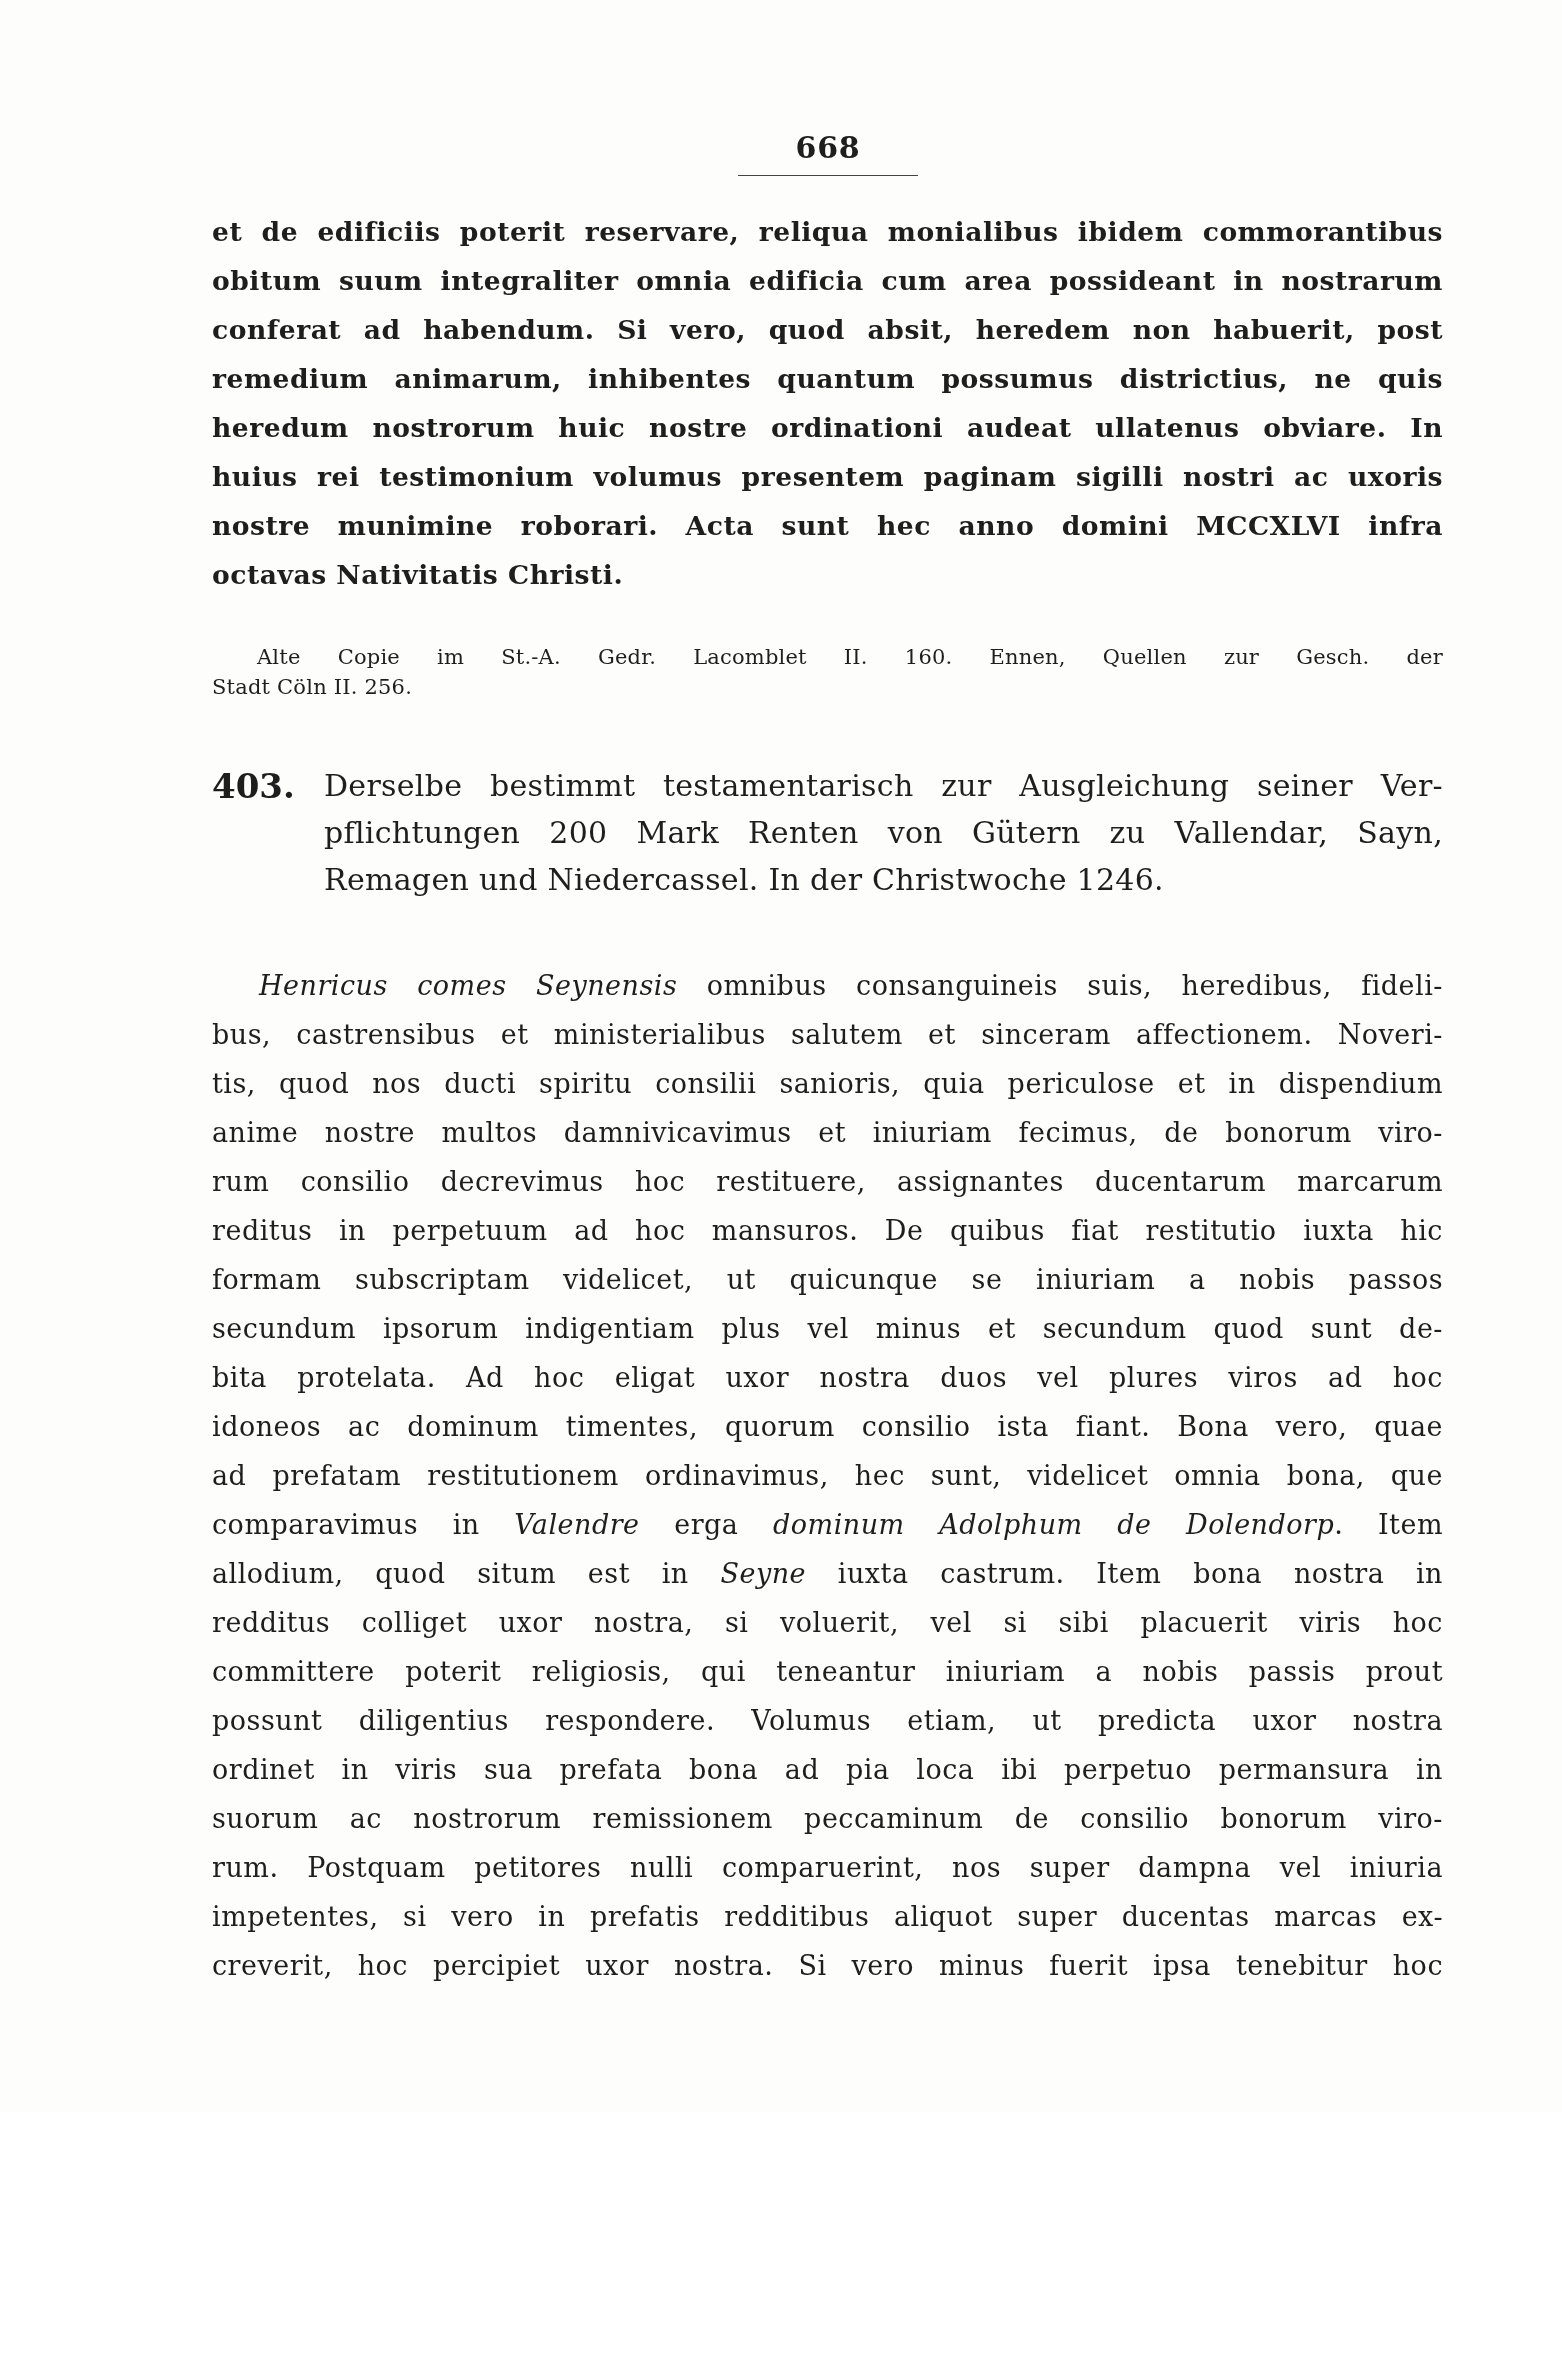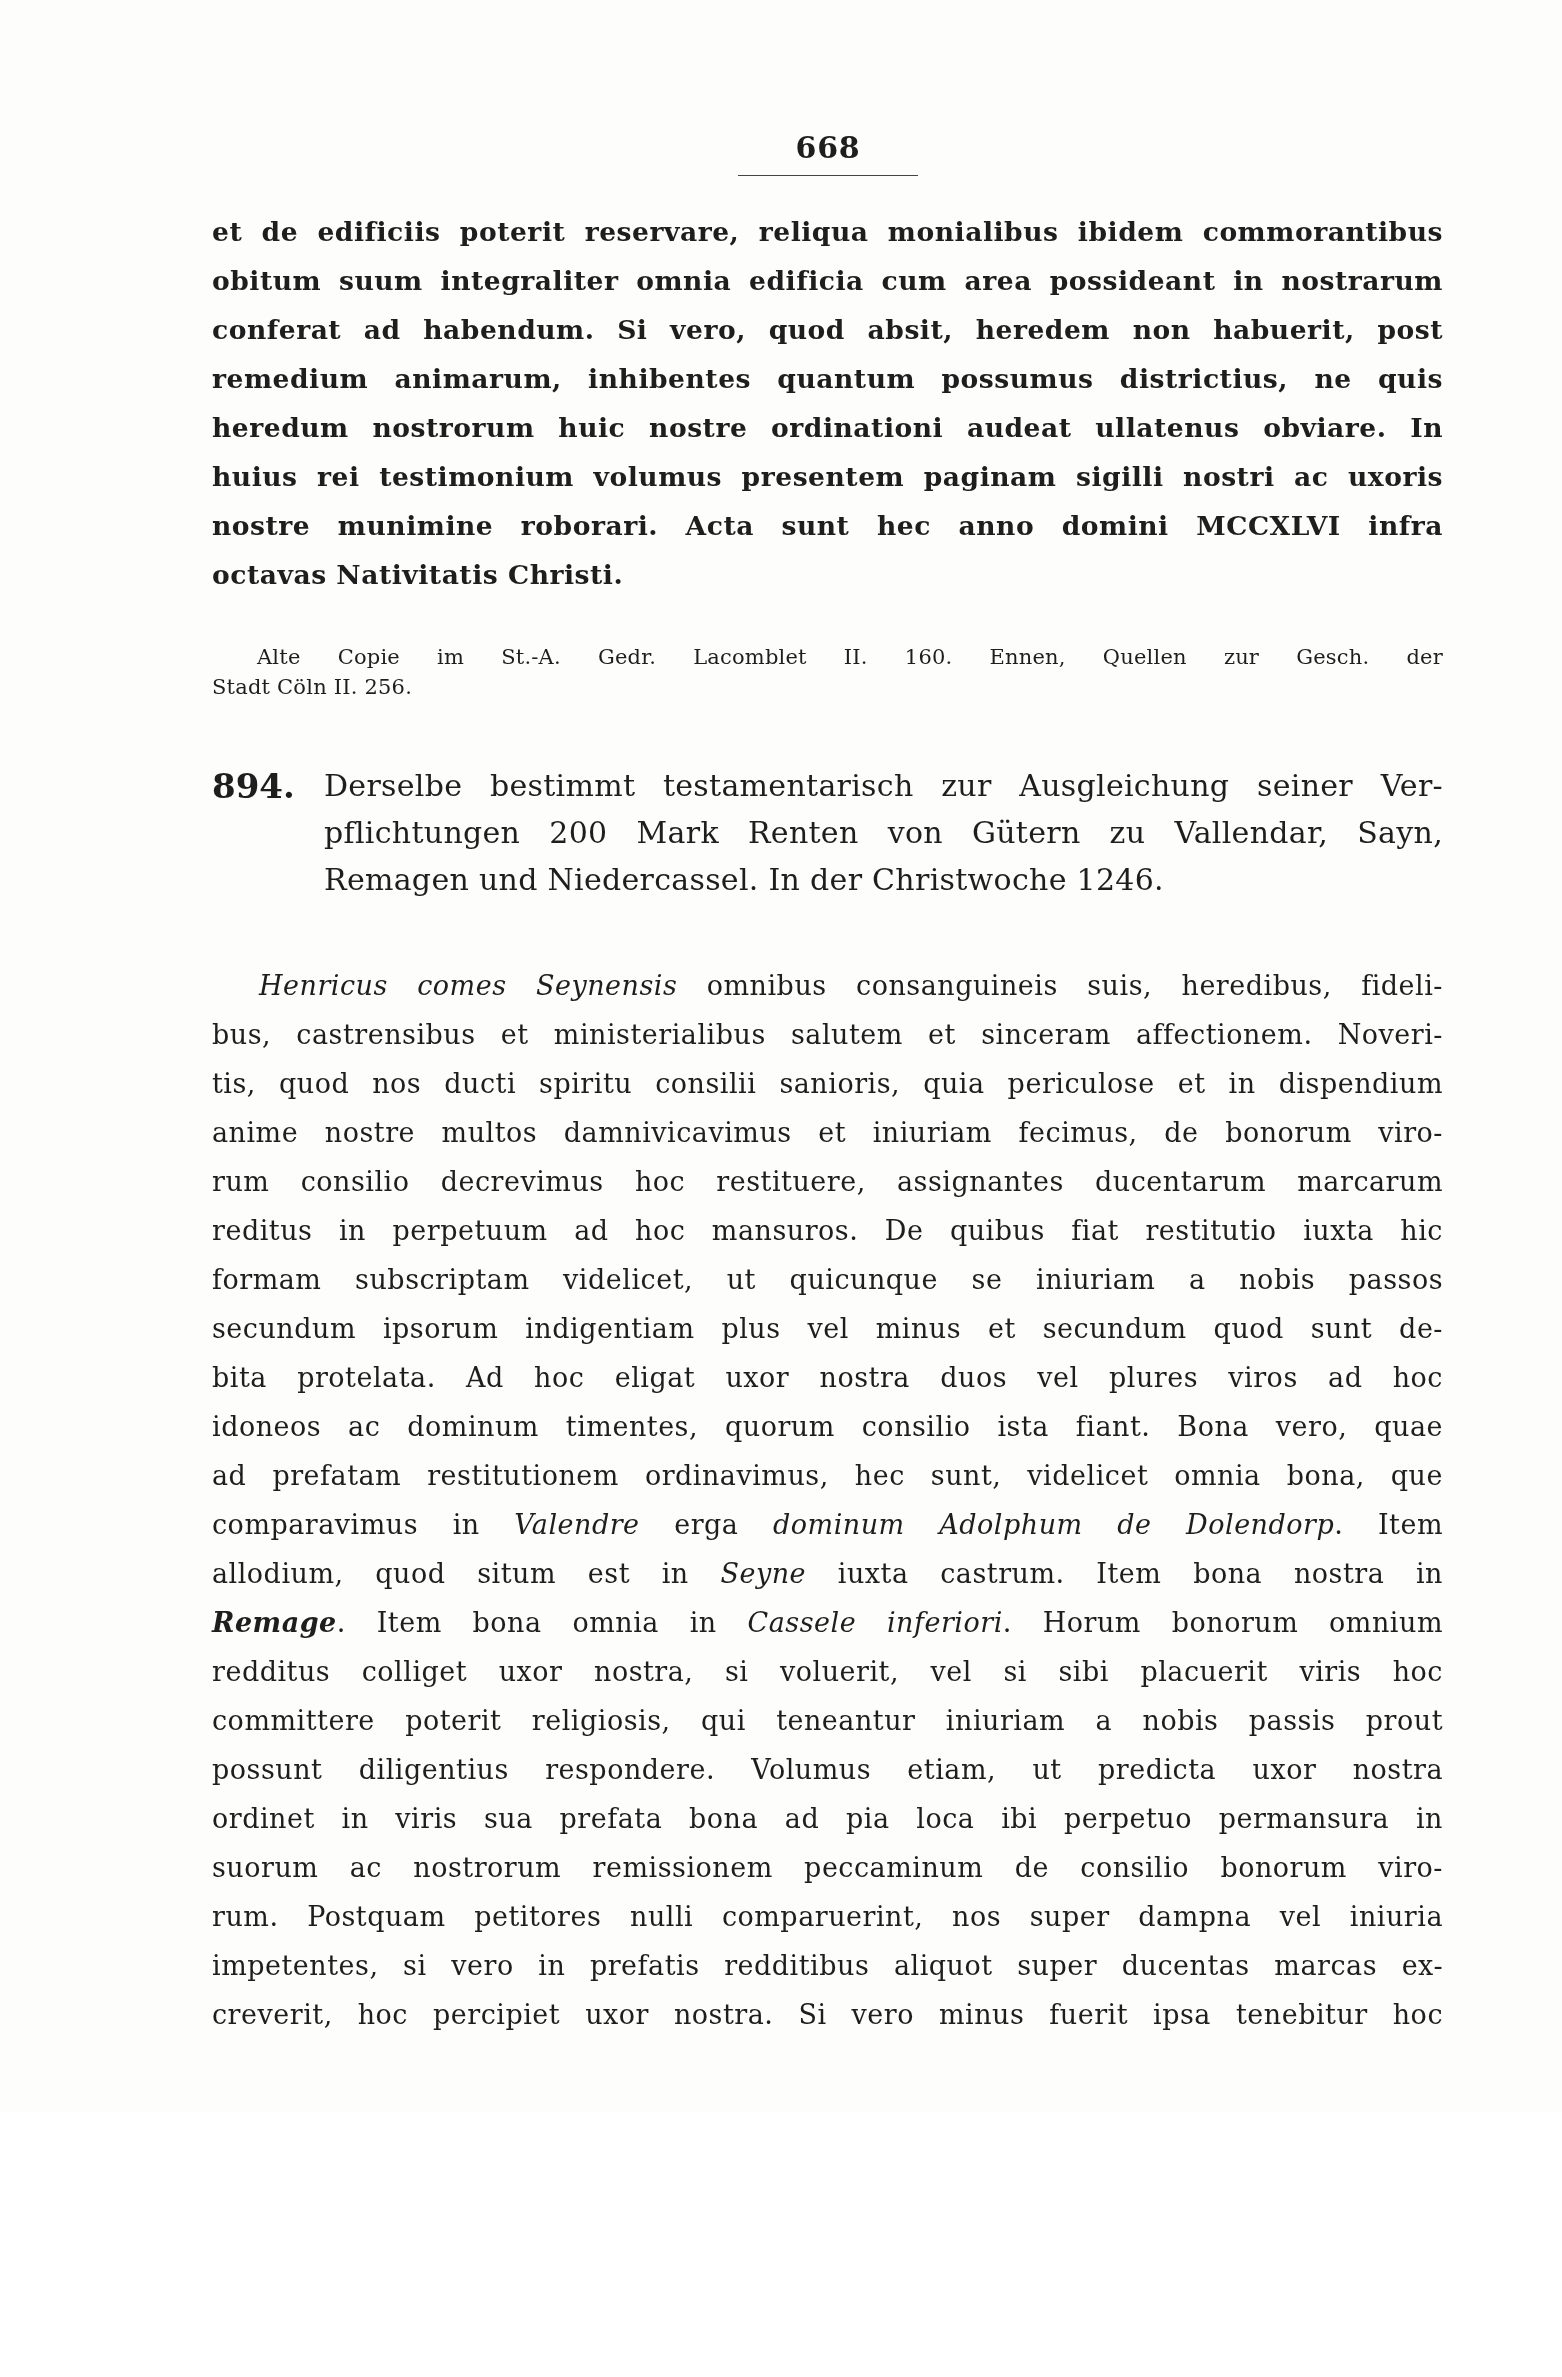--- a/index.html
+++ b/index.html
@@ -46,21 +46,21 @@
     <span class="line">nostre munimine roborari. Acta sunt hec anno domini MCCXLVI infra</span>
     <span class="line last">octavas Nativitatis Christi.</span>
   </div>
 
   <div class="source">
     <span class="line indent">Alte Copie im St.-A. Gedr. Lacomblet II. 160. Ennen, Quellen zur Gesch. der</span>
     <span class="line last">Stadt Cöln II. 256.</span>
   </div>
 
   <div class="heading">
-    <div class="num">894.</div>
+    <div class="num">403.</div>
     <div class="hlines">
       <span class="line">Derselbe bestimmt testamentarisch zur Ausgleichung seiner Ver-</span>
       <span class="line">pflichtungen 200 Mark Renten von Gütern zu Vallendar, Sayn,</span>
       <span class="line last">Remagen und Niedercassel. In der Christwoche 1246.</span>
     </div>
   </div>
 
   <div class="block body" id="body-text">
       <span class="line indent"><span class="it">Henricus comes Seynensis</span><span> omnibus consanguineis suis, heredibus, fideli-</span></span>
       <span class="line"><span>bus, castrensibus et ministerialibus salutem et sinceram affectionem. Noveri-</span></span>
@@ -68,21 +68,20 @@
       <span class="line"><span>anime nostre multos damnivicavimus et iniuriam fecimus, de bonorum viro-</span></span>
       <span class="line"><span>rum consilio decrevimus hoc restituere, assignantes ducentarum marcarum</span></span>
       <span class="line"><span>reditus in perpetuum ad hoc mansuros. De quibus fiat restitutio iuxta hic</span></span>
       <span class="line"><span>formam subscriptam videlicet, ut quicunque se iniuriam a nobis passos</span></span>
       <span class="line"><span>secundum ipsorum indigentiam plus vel minus et secundum quod sunt de-</span></span>
       <span class="line"><span>bita protelata. Ad hoc eligat uxor nostra duos vel plures viros ad hoc</span></span>
       <span class="line"><span>idoneos ac dominum timentes, quorum consilio ista fiant. Bona vero, quae</span></span>
       <span class="line"><span>ad prefatam restitutionem ordinavimus, hec sunt, videlicet omnia bona, que</span></span>
       <span class="line"><span>comparavimus in </span><span class="it">Valendre</span><span> erga </span><span class="it">dominum Adolphum de Dolendorp</span><span>. Item</span></span>
       <span class="line"><span>allodium, quod situm est in </span><span class="it">Seyne</span><span> iuxta castrum. Item bona nostra in</span></span>
-      <span class="line"><span class="it bold">Remage</span><span>. Item bona omnia in </span><span class="it">Cassele inferiori</span><span>. Horum bonorum omnium</span></span>
       <span class="line"><span>redditus colliget uxor nostra, si voluerit, vel si sibi placuerit viris hoc</span></span>
       <span class="line"><span>committere poterit religiosis, qui teneantur iniuriam a nobis passis prout</span></span>
       <span class="line"><span>possunt diligentius respondere. Volumus etiam, ut predicta uxor nostra</span></span>
       <span class="line"><span>ordinet in viris sua prefata bona ad pia loca ibi perpetuo permansura in</span></span>
       <span class="line"><span>suorum ac nostrorum remissionem peccaminum de consilio bonorum viro-</span></span>
       <span class="line"><span>rum. Postquam petitores nulli comparuerint, nos super dampna vel iniuria</span></span>
       <span class="line"><span>impetentes, si vero in prefatis redditibus aliquot super ducentas marcas ex-</span></span>
       <span class="line"><span>creverit, hoc percipiet uxor nostra. Si vero minus fuerit ipsa tenebitur hoc</span></span>
     </div>
 

